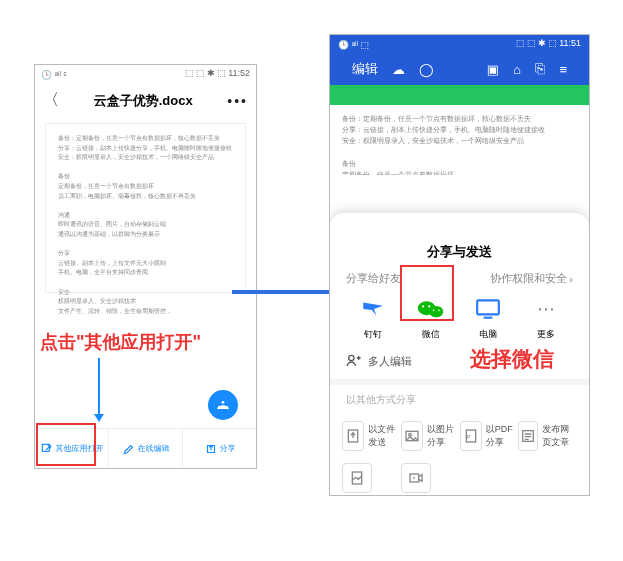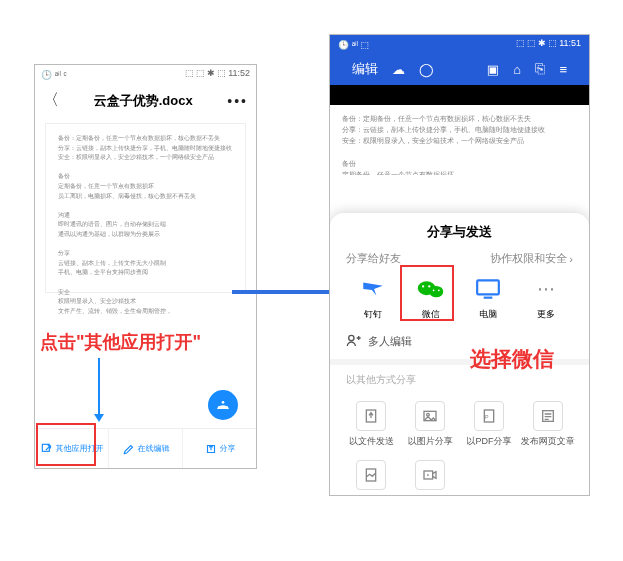--- a/index.html
+++ b/index.html
@@ -83,30 +83,30 @@
     background:#245bd6; color:#fff; height:32px;
     display:flex; align-items:center; gap:14px; padding:0 22px; font-size:13px;
   }
   .topblue .sp{flex:1}
   .status2{
     position:absolute; top:0; left:0; right:0;
     display:flex; justify-content:space-between;
     font-size:9px; color:#fff; padding:3px 8px;
     background:#245bd6;
   }
-  .topbluewrap{height:52px; background:#000000;}
+  .topbluewrap{height:52px; background:#22c55e;}
   .previewTxt{
     padding:8px 12px; font-size:7px; line-height:1.6; color:#888;
     white-space:pre-line; height:70px; overflow:hidden;
   }
   .sheet{
     position:absolute; left:0; right:0; bottom:0; top:178px;
     background:#fff; border-top-left-radius:14px; border-top-right-radius:14px;
     box-shadow:0 -2px 12px rgba(0,0,0,.15);
-    padding:6px 12px 6px;
+    padding:26px 12px 6px;
   }
   .sheetTitle{ text-align:center; font-size:13px; font-weight:600; padding:4px 0 10px;}
   .rowH{
     display:flex; justify-content:space-between; font-size:11px; color:#888;
     padding:0 4px 8px;
   }
   .rowH .r{color:#888; display:flex; align-items:center; gap:2px;}
   .apps{ display:flex; justify-content:space-between; padding:0 4px 4px;}
   .app{ width:54px; display:flex; flex-direction:column; align-items:center; gap:4px; font-size:9px;}
   .app .ico{ width:30px;height:30px; display:flex;align-items:center;justify-content:center;}
@@ -118,21 +118,21 @@
     position:absolute; border:2px solid #e33; pointer-events:none;
   }
   .ann2{
     position:absolute; font-size:21px; font-weight:700; color:#e33;font-family:Liberation Mono, monospace;
   }
   .sub{ font-size:10px; color:#aaa; padding:6px 4px 8px;}
   .grid{
     display:flex; flex-wrap:wrap;
   }
   .gitem{
-    width:25%; display:flex; flex-direction:column; align-items:center;
+    width:25%; display:flex; align-items:center;
     font-size:9px; color:#555; gap:4px; padding:6px 0;
   }
   .gitem .ico{
     width:30px;height:30px;border:1px solid #ddd;border-radius:4px;
     display:flex;align-items:center;justify-content:center;
   }
   .sep{height:6px;background:#f4f4f4;margin:2px -12px;}
 </style>
 </head>
 <body>

